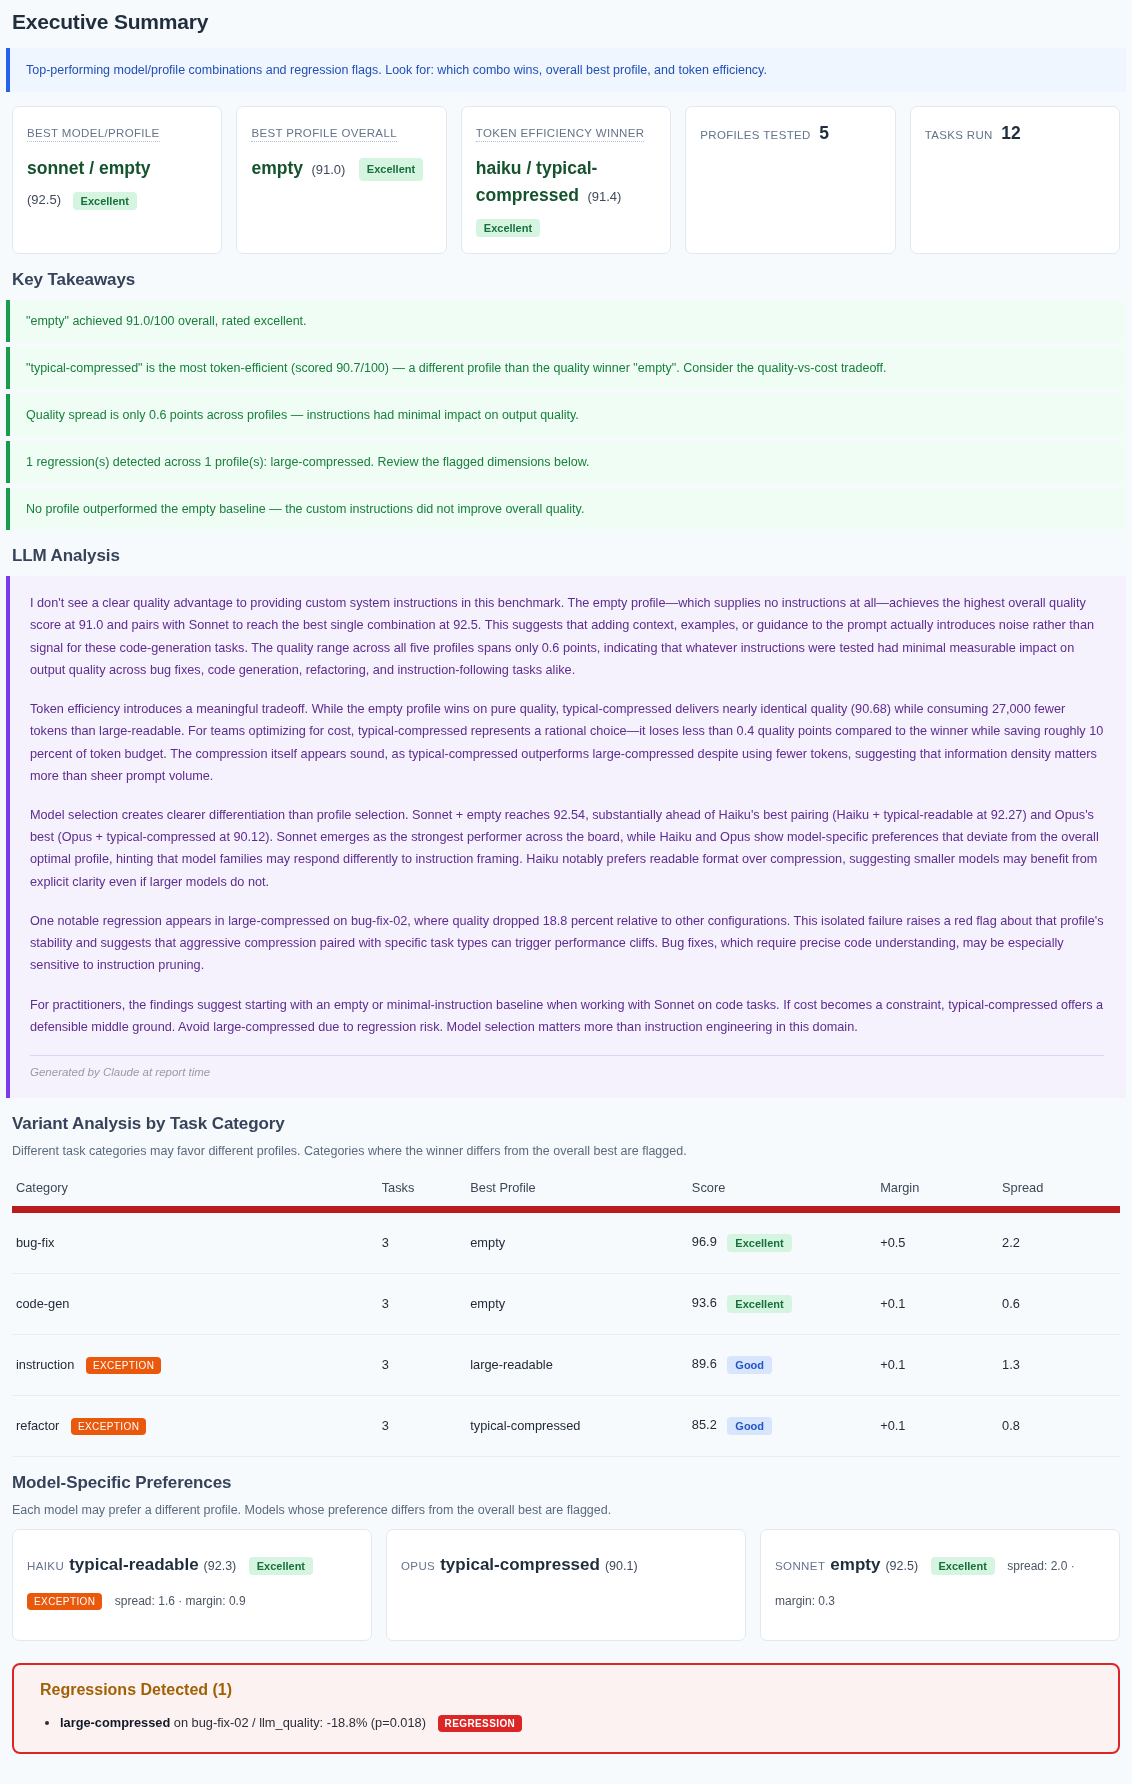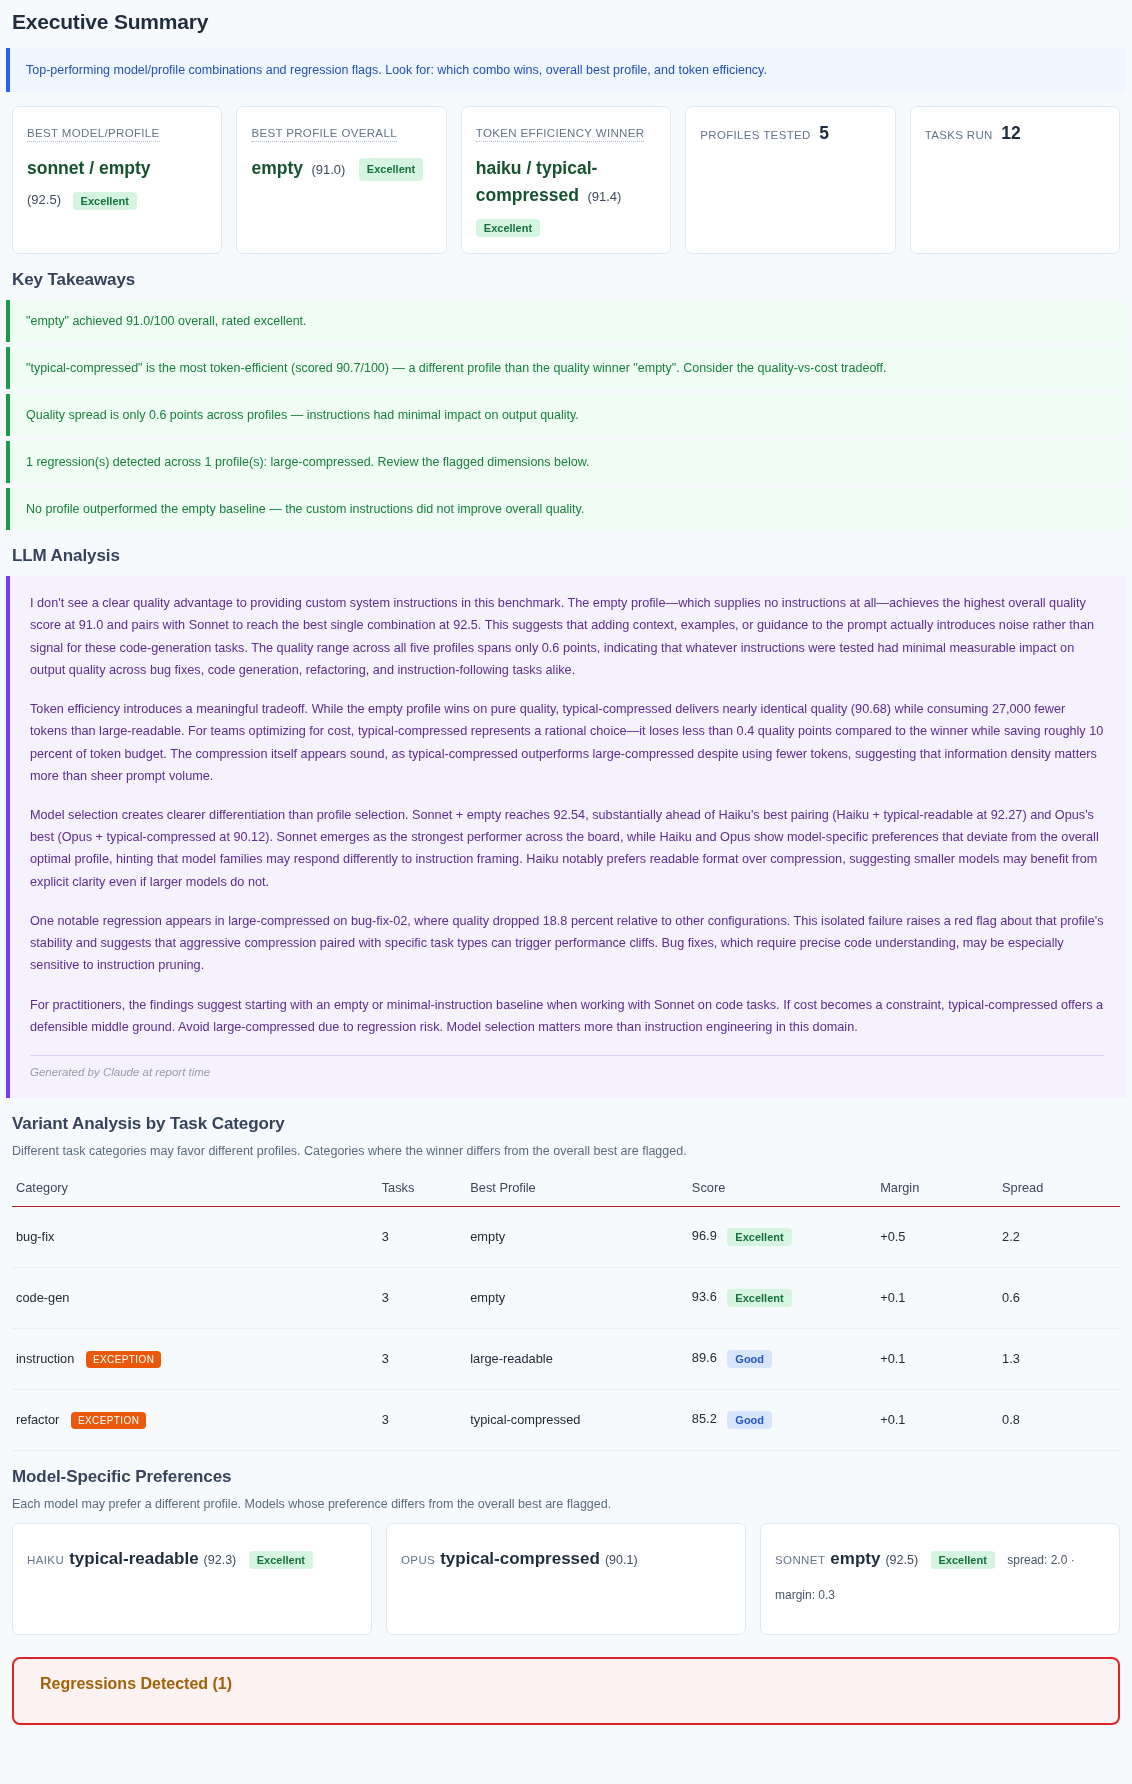--- a/index.html
+++ b/index.html
@@ -151,21 +151,21 @@
     width: calc(100% - 12px);
     margin: 0 6px;
     border-collapse: collapse;
     font-size: 12.8px;
   }
   table.variant th {
     text-align: left;
     font-weight: normal;
     color: #3c4859;
     padding: 10px 4px 11px 4px;
-    border-bottom: 1px solid #b91c1c;
+    border-bottom: 7px solid #b91c1c;
     font-size: 12.8px;
   }
   table.variant td {
     padding: 21px 4px;
     border-bottom: 1px solid #e9eef4;
     color: #222b38;
     vertical-align: middle;
   }
   table.variant td.score-cell { white-space: nowrap; }
   .score-num { margin-right: 7px; }
@@ -382,20 +382,24 @@
   <h2 class="sub-title">Model-Specific Preferences</h2>
   <div class="hint">Each model may prefer a different profile. Models whose preference differs from the overall best are flagged.</div>
 
   <div class="pref-row">
 
     <div class="pref-card">
       <div>
         <span class="pref-model">HAIKU</span><span class="pref-profile">typical-readable</span><span class="pref-score">(92.3)</span>
         <span class="pill pill-excellent" style="margin-left:8px">Excellent</span>
       </div>
+      <div class="pref-line2">
+        <span class="pill-exception">EXCEPTION</span>
+        <span class="pref-meta" style="margin-left:8px">spread: 1.6 · margin: 0.9</span>
+      </div>
     </div>
 
     <div class="pref-card">
       <div>
         <span class="pref-model">OPUS</span><span class="pref-profile">typical-compressed</span><span class="pref-score">(90.1)</span>
       </div>
     </div>
 
     <div class="pref-card">
       <div>
@@ -405,15 +409,21 @@
       </div>
       <div class="pref-line2">
         <span class="pref-meta">margin: 0.3</span>
       </div>
     </div>
 
   </div>
 
   <div class="regressions">
     <div class="reg-title">Regressions Detected (1)</div>
+    <ul class="reg-list">
+      <li>
+        <strong>large-compressed</strong><span> on bug-fix-02 / llm_quality: -18.8% (p=0.018)</span>
+        <span class="pill-regression" style="margin-left:8px">REGRESSION</span>
+      </li>
+    </ul>
   </div>
 
 </div>
 
 </body></html>

